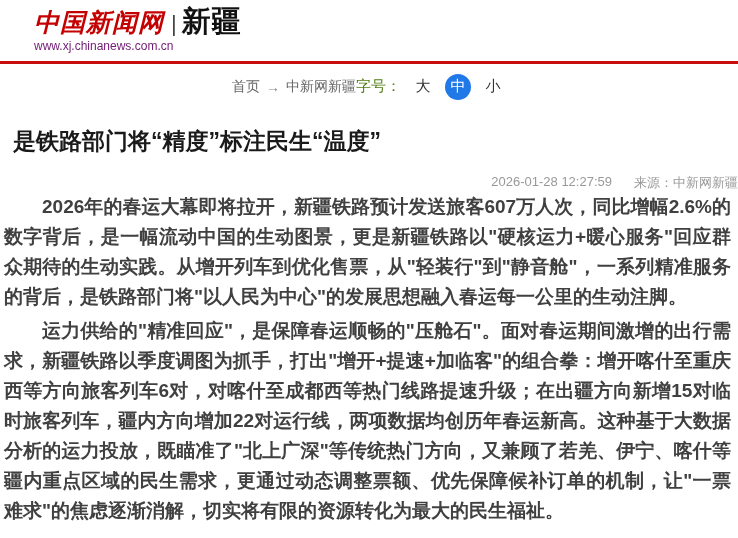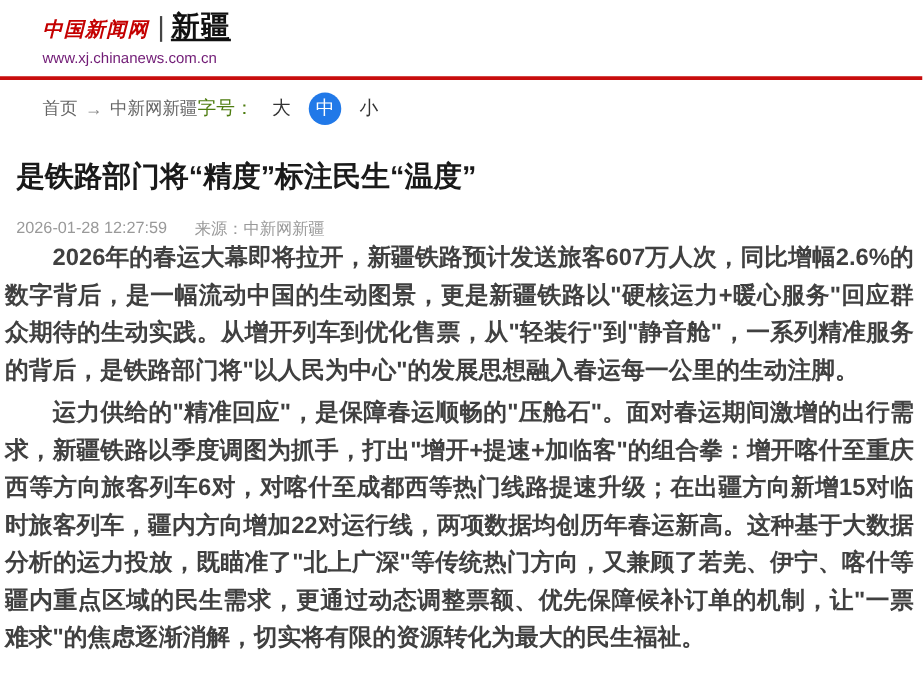--- a/index.html
+++ b/index.html
@@ -8,31 +8,31 @@
     background: #ffffff;
     font-family: "Liberation Sans", "DejaVu Sans", sans-serif;
     overflow: hidden;
   }
   
   .site-header { padding: 8px 37px 0 34px; }
   .logo-row { display: flex; align-items: baseline; line-height: 26px; }
   .logo-main {
     font-family: "DejaVu Serif", serif;
     font-style: italic; font-weight: 700;
-    font-size: 16px; color: #c40000;
+    font-size: 25px; color: #c40000;
     letter-spacing: 1px; cursor: pointer;
   }
   .logo-sep { color: #444; font-size: 22px; font-weight: 300; margin: 0 5px 0 7px; }
-  .logo-region { font-size: 23px; font-weight: 900; color: #111; letter-spacing: 1px; text-decoration: underline; }
+  .logo-region { font-size: 29px; font-weight: 900; color: #111; letter-spacing: 1px; }
   .logo-url { font-size: 12px; color: #701a75; line-height: 16px; margin-top: 1px; }
   .red-rule { height: 3px; background: #c80d0d; margin-top: 7px; }
 
   
   .crumb-bar {
-    display: flex; justify-content: flex-start; align-items: center;
+    display: flex; justify-content: center; align-items: center;
     padding: 15px 34px; height: 45px;
   }
   .crumbs { font-size: 14px; color: #666; display: flex; align-items: center; gap: 6px; }
   .crumb { cursor: pointer; }
   .crumb-arrow { color: #888; }
   .font-size-widget { display: flex; align-items: center; gap: 9px; font-size: 15px; color: #333; }
   .fs-label { color: #4d7c0f; }
   .fs-option {
     width: 26px; height: 26px; border-radius: 50%;
     display: flex; align-items: center; justify-content: center;
@@ -44,21 +44,21 @@
   
   .article { padding: 0; }
   .article-title {
     margin: 17px 14px 0 13px;
     font-size: 23px; font-weight: 700; color: #1a1a1a;
     line-height: 30px;
   }
   .article-meta {
     margin: 18px 0 0 13px;
     font-size: 13px; color: #999;
-    display: flex; gap: 22px;
+    display: flex; gap: 22px; justify-content: flex-end;
   }
   .article-body { margin-top: 0; padding: 0 7px 0 4px; font-weight: bold; }
   .article-body p {
     font-size: 19px; line-height: 30px; color: #404040;
     text-align: justify; text-indent: 2em;
     margin-bottom: 4px;
   }
 </style>
 </head>
 <body>

